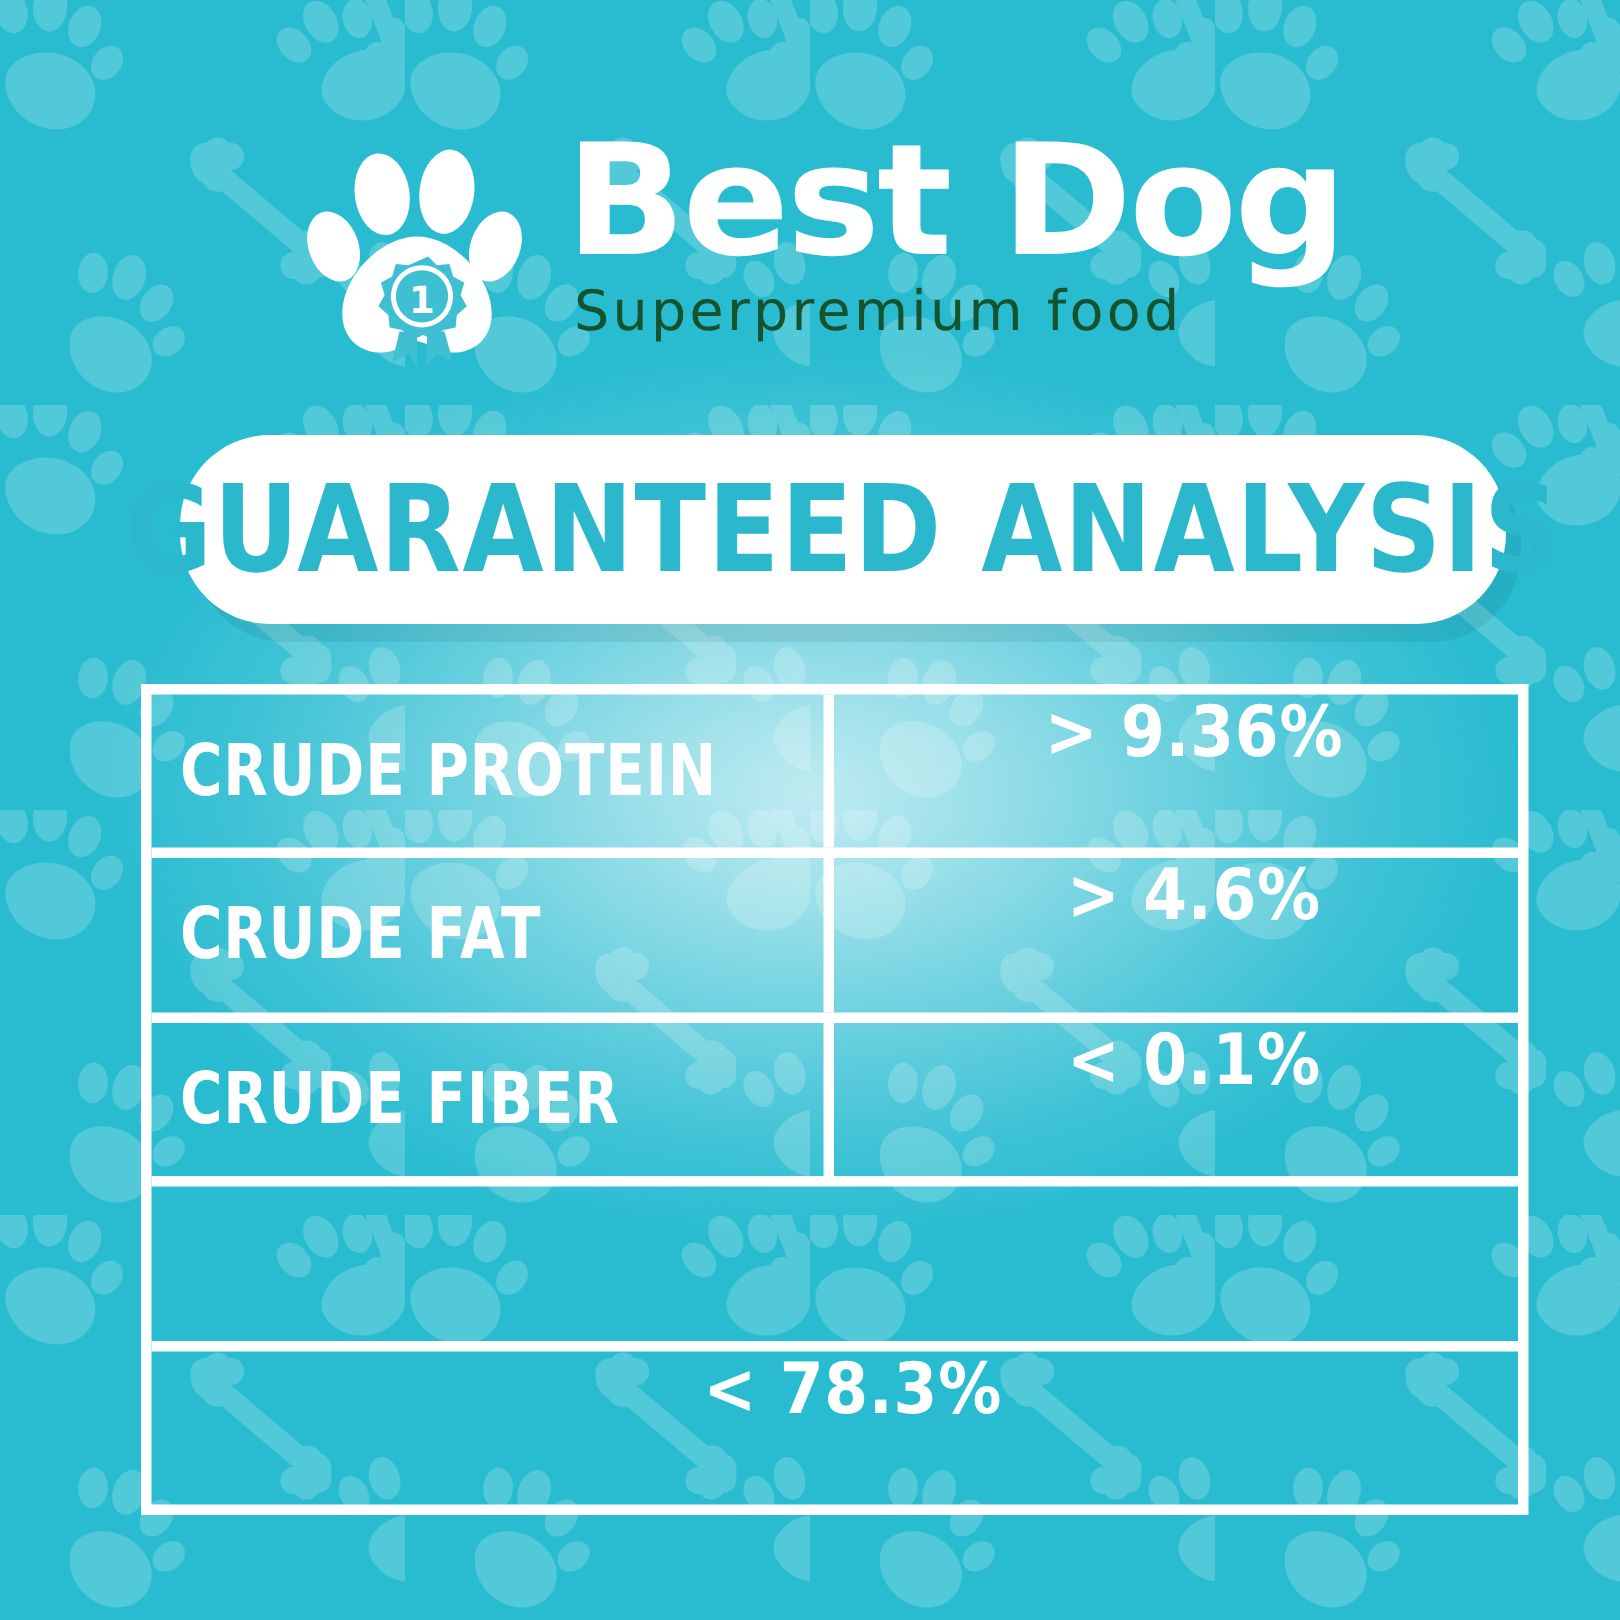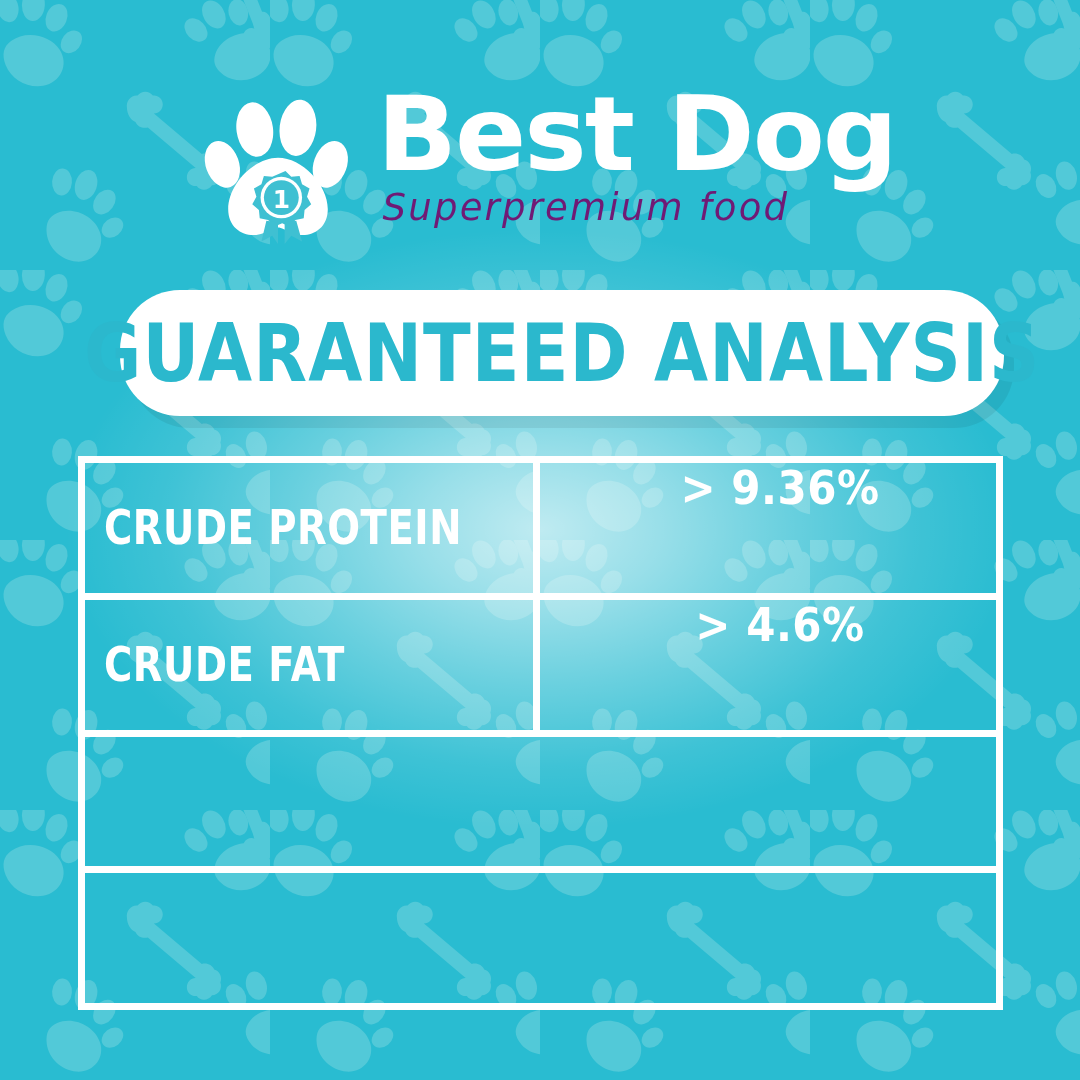--- a/index.html
+++ b/index.html
@@ -86,26 +86,25 @@
     padding: 0;
     white-space: nowrap;
     transform: scaleX(1.02);
     transform-origin: left center;
   }
   #brand-tagline {
     font-family: "DejaVu Sans", sans-serif;
     font-weight: 400;
     font-size: 37px;
     line-height: 1;
-    color: #701a75;
+    color: #14532d;
     letter-spacing: 2.2px;
     margin-top: 4px;
     margin-left: 6px;
     white-space: nowrap;
-    font-style: italic;
   }
 
   
   #title-banner {
     position: absolute;
     left: 120px;
     top: 290px;
     width: 884px;
     height: 126px;
     background: #ffffff;
@@ -122,21 +121,21 @@
     letter-spacing: 1px;
     color: #2bb8cd;
     white-space: nowrap;
     transform: scaleX(1.06) scaleY(1.22);
     transform-origin: center center;
   }
 
   
   #analysis-table {
     position: absolute;
-    left: 78px;
+    left: 94px;
     top: 456px;
     width: 925px;
     height: 554px;
     border: 7px solid #ffffff;
     box-sizing: border-box;
     display: flex;
     flex-direction: column;
   }
   .table-row {
     flex: 1 1 0;
@@ -285,24 +284,35 @@
 
       <div class="table-row">
         <div class="cell-name">
           <span class="nutrient-label">CRUDE FAT</span>
         </div>
         <div class="cell-value">
           <span class="nutrient-value">&gt; 4.6%</span>
         </div>
       </div>
 
-
-
-      <div class="table-row">
-      </div>
-
-      <div class="table-row">
+      <div class="table-row">
+        <div class="cell-name">
+          <span class="nutrient-label">CRUDE FIBER</span>
+        </div>
+        <div class="cell-value">
+          <span class="nutrient-value">&lt; 0.1%</span>
+        </div>
+      </div>
+
+
+      <div class="table-row">
+      </div>
+
+      <div class="table-row">
+        <div class="cell-value">
+          <span class="nutrient-value">&lt; 78.3%</span>
+        </div>
       </div>
 
     </div>
 
   </div>
 </div>
 
 </body></html>

